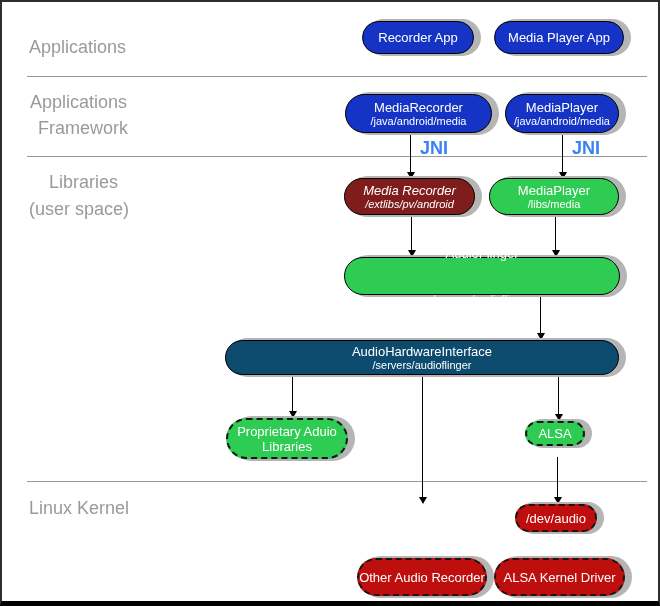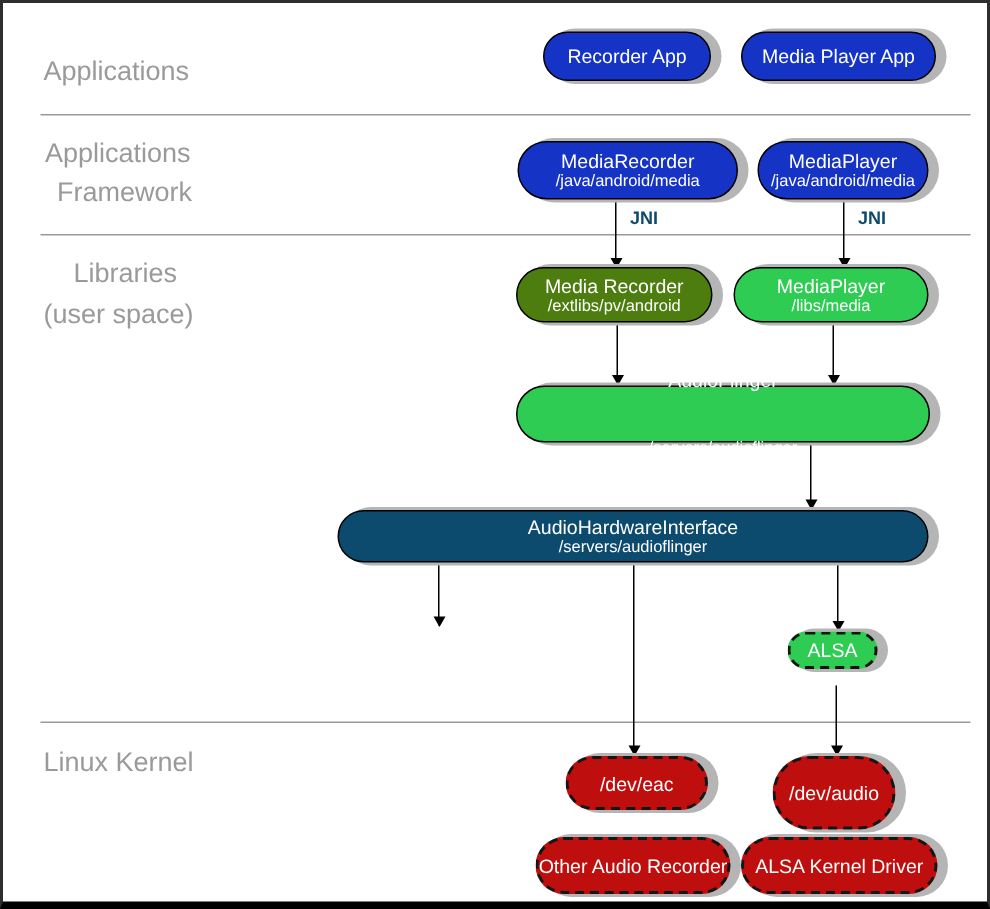--- a/index.html
+++ b/index.html
@@ -49,22 +49,22 @@
     content:"";
     position:absolute;
     left:-3.5px;bottom:-1px;
     width:0;height:0;
     border-left:4px solid transparent;
     border-right:4px solid transparent;
     border-top:7px solid #000;
   }
   .jni{
     position:absolute;
-    color:#0c4a6e;
-    font-size:12px;
+    color:#3b82f6;
+    font-size:18px;
     font-weight:bold;
   }
 </style>
 </head>
 <body>
 
 <div id="canvas">
 
   <div class="layer-label" style="left:27px;top:33px;">Applications</div>
   <div class="layer-label" style="left:28px;top:88px;">Applications</div>
@@ -99,44 +99,44 @@
 
   <div class="pill" style="left: 343px; top: 92px; width: 147px; height: 39px; background: rgb(21, 52, 198);">
     <span class="t1">MediaRecorder</span>
     <span class="t2">/java/android/media</span>
   </div>
   <div class="pill" style="left: 503px; top: 92px; width: 114px; height: 39px; background: rgb(21, 52, 198);">
     <span class="t1">MediaPlayer</span>
     <span class="t2">/java/android/media</span>
   </div>
 
-  <div class="pill" style="left: 342px; top: 176px; width: 131px; height: 37px; background: #4d7c0f;">
+  <div class="pill" style="left: 342px; top: 176px; width: 131px; height: 37px; background: #7f1d1d; font-style: italic;">
     <span class="t1">Media Recorder</span>
     <span class="t2">/extlibs/pv/android</span>
   </div>
   <div class="pill" style="left: 487px; top: 176px; width: 130px; height: 37px; background: rgb(46, 204, 82);">
     <span class="t1">MediaPlayer</span>
     <span class="t2">/libs/media</span>
   </div>
   <div class="pill" style="left: 342px; top: 255px; width: 276px; height: 38px; background: rgb(46, 204, 82); gap: 32px;">
     <span class="t1">AudioFlinger</span>
     <span class="t2">/servers/audioflinger</span>
   </div>
   <div class="pill" style="left: 223px; top: 338px; width: 394px; height: 35px; background: #0c4a6e;">
     <span class="t1">AudioHardwareInterface</span>
     <span class="t2">/servers/audioflinger</span>
   </div>
+  <div class="pill dashed" style="left: 224px; top: 416px; width: 122px; height: 41px; background: rgb(46, 204, 82);">
+    <span class="wrap2">Proprietary Aduio Libraries</span>
+  </div>
   <div class="pill dashed" style="left: 523px; top: 419px; width: 60px; height: 25px; background: rgb(46, 204, 82);">
     <span class="t1">ALSA</span>
   </div>
 
-  <div class="pill dashed" style="left: 375px; top: 502px; width: 95px; height: 36px; background: rgb(191, 14, 14);">
-    <span class="t1">/dev/eac</span>
-  </div>
-  <div class="pill dashed" style="left: 513px; top: 502px; width: 82px; height: 49px; background: rgb(191, 14, 14);">
+  <div class="pill dashed" style="left: 513px; top: 502px; width: 82px; height: 28px; background: rgb(191, 14, 14);">
     <span class="t1">/dev/audio</span>
   </div>
   <div class="pill dashed" style="left: 355px; top: 556px; width: 130px; height: 38px; background: rgb(191, 14, 14);">
     <span class="t1">Other Audio Recorder</span>
   </div>
   <div class="pill dashed" style="left: 492px; top: 556px; width: 131px; height: 38px; background: rgb(191, 14, 14);">
     <span class="t1">ALSA Kernel Driver</span>
   </div>
 
 </div>

